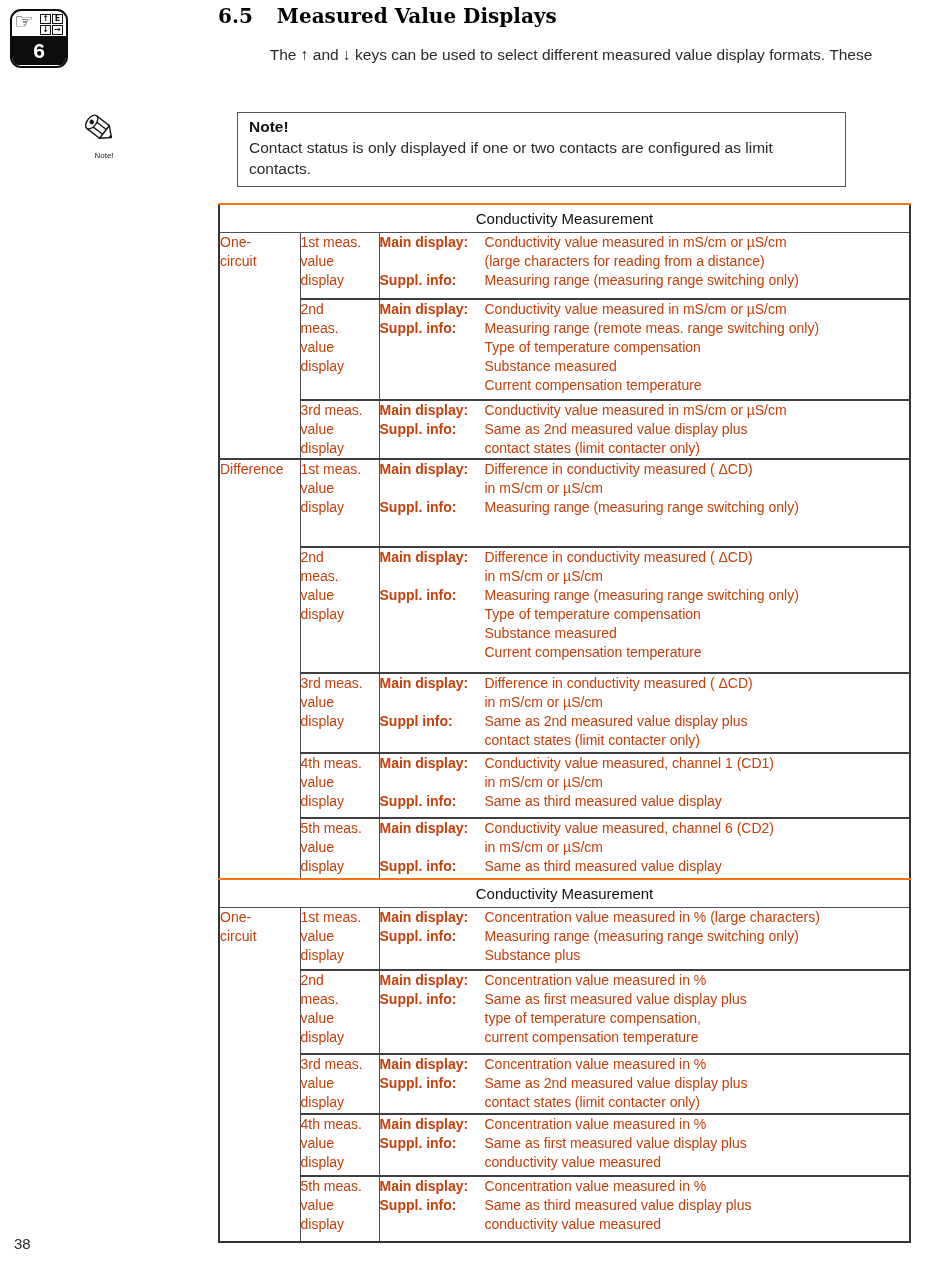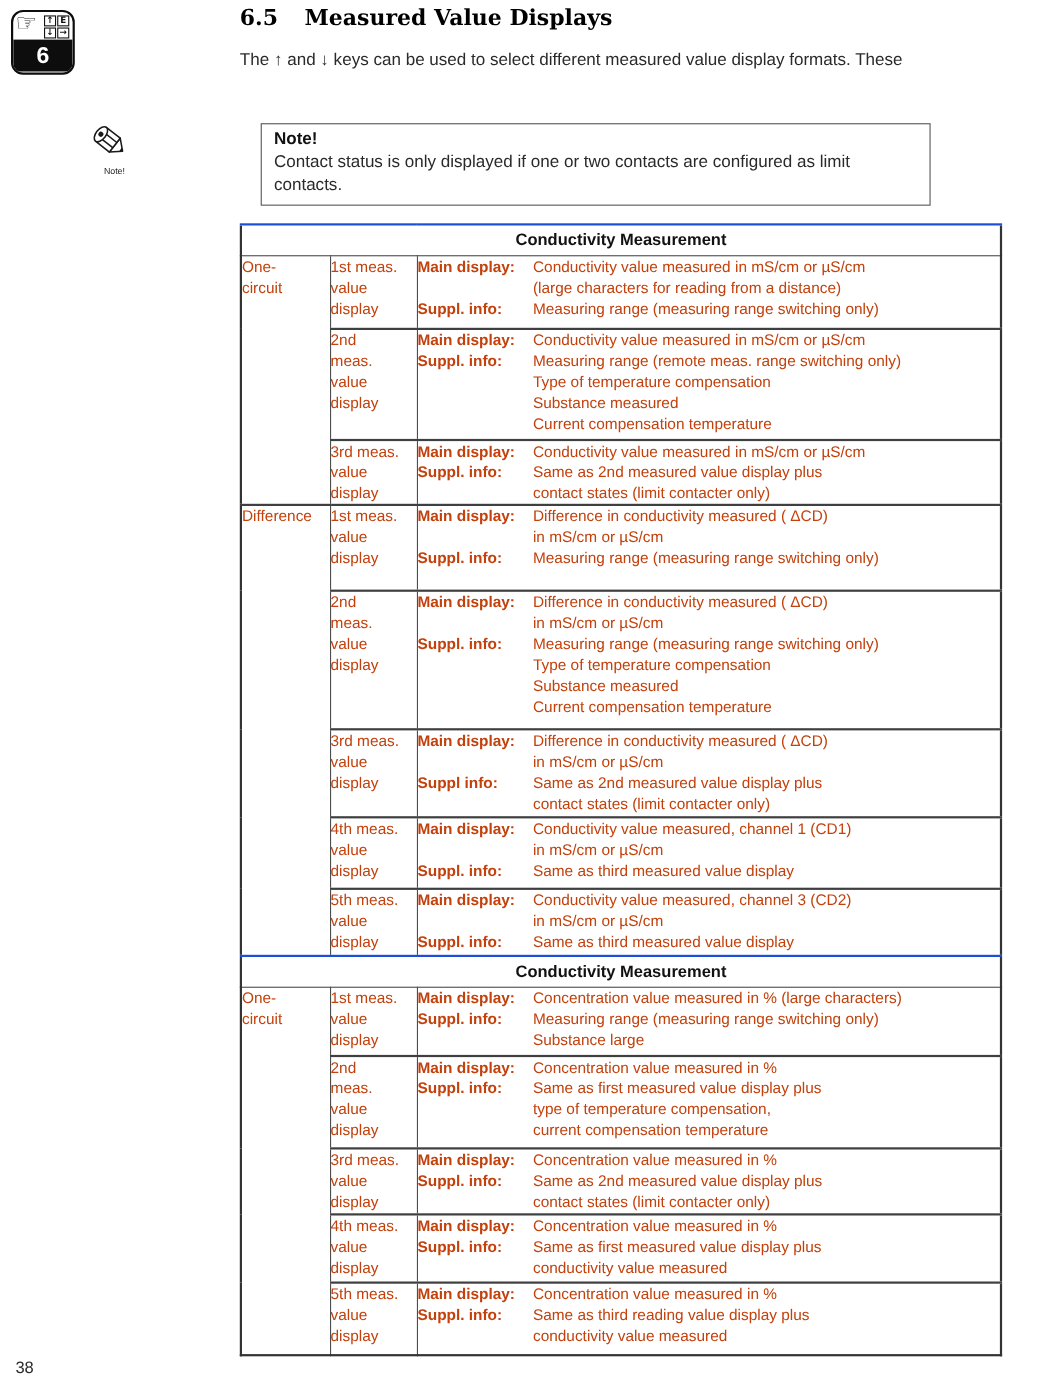--- a/index.html
+++ b/index.html
@@ -31,43 +31,43 @@
   
   .pencil { position:absolute; left:81px; top:114px; }
   .pencil-caption { position:absolute; left:82px; top:151px; width:44px; text-align:center; font-size:8px; color:#222; }
 
   
   .heading {
     position:absolute; left:218px; top:4px;
     font-family:"DejaVu Serif","Liberation Serif",serif; font-weight:bold;
     font-size:20px; display:flex; gap:24px; color:#000000;
   }
-  .intro { position:absolute; left:218px; top:44px; width:706px; font-size:15.5px; line-height:21px; color:#2a2a2a; }
+  .intro { position:absolute; left:218px; top:44px; width:706px; font-size:15.5px; line-height:21px; color:#2a2a2a;text-align:center; }
 
   
   .note-box {
     position:absolute; left:237px; top:112px; width:609px; box-sizing:border-box;
     border:1.5px solid #555; padding:3px 10px 7px 11px;
     font-size:15.5px; line-height:21px; color:#2a2a2a;
   }
   .note-box-title { font-weight:bold; color:#111; }
 
   
   table.mv {
     position:absolute; left:218px; top:203px; width:691px;
     border-collapse:collapse; table-layout:fixed;
     border:2px solid #333;
   }
   table.mv td {
     border:1px solid #4d4d4d; vertical-align:top; padding:0;
     font-size:14px; line-height:19px; color:#c2410c;
   }
   tr.section-header-row td {
-    border-top:2px solid #1d4ed8; text-align:center; vertical-align:middle;
-    font-weight:bold; font-size:15px; height:27px; color:#111;
+    border-top:2px solid #f97316; text-align:center; vertical-align:middle;
+    font-weight:normal; font-size:15px; height:27px; color:#111;
   }
   tr.row-thick td { border-top:2px solid #3f3f3f; }
   tr.row-thin td  { border-top:1px solid #4d4d4d; }
   td.group-cell { vertical-align:middle; padding-left:7px; }
   td.label-cell { padding:5px 2px 0 8px; }
   td.content-cell { padding:5px 0 0 10px; }
   .cl { display:flex; }
   .cl-label { flex:0 0 105px;font-weight:bold; }
   .cl-text { flex:1; white-space:nowrap; }
 
@@ -200,21 +200,21 @@
             <div class="cl">
               <span class="cl-label">Suppl. info:</span>
               <span class="cl-text">Same as 2nd measured value display plus</span>
             </div>
             <div class="cl">
               <span class="cl-label"></span>
               <span class="cl-text">contact states (limit contacter only)</span>
             </div>
           </td>
         </tr>
-        <tr class="row-thick" style="height: 78px;">
+        <tr class="row-thick" style="height: 88px;">
           <td class="group-cell" rowspan="5">
             <div>Difference</div>
           </td>
           <td class="label-cell">
             <div>1st meas.</div>
             <div>value</div>
             <div>display</div>
           </td>
           <td class="content-cell">
             <div class="cl">
@@ -313,21 +313,21 @@
         </tr>
         <tr class="row-thick" style="height: 61px;">
           <td class="label-cell">
             <div>5th meas.</div>
             <div>value</div>
             <div>display</div>
           </td>
           <td class="content-cell">
             <div class="cl">
               <span class="cl-label">Main display:</span>
-              <span class="cl-text">Conductivity value measured, channel 3 (CD2)</span>
+              <span class="cl-text">Conductivity value measured, channel 6 (CD2)</span>
             </div>
             <div class="cl">
               <span class="cl-label"></span>
               <span class="cl-text">in mS/cm or µS/cm</span>
             </div>
             <div class="cl">
               <span class="cl-label">Suppl. info:</span>
               <span class="cl-text">Same as third measured value display</span>
             </div>
           </td>
@@ -349,21 +349,21 @@
             <div class="cl">
               <span class="cl-label">Main display:</span>
               <span class="cl-text">Concentration value measured in % (large characters)</span>
             </div>
             <div class="cl">
               <span class="cl-label">Suppl. info:</span>
               <span class="cl-text">Measuring range (measuring range switching only)</span>
             </div>
             <div class="cl">
               <span class="cl-label"></span>
-              <span class="cl-text">Substance large</span>
+              <span class="cl-text">Substance plus</span>
             </div>
           </td>
         </tr>
         <tr class="row-thick" style="height: 84px;">
           <td class="label-cell">
             <div>2nd</div>
             <div>meas.</div>
             <div>value</div>
             <div>display</div>
           </td>
@@ -434,21 +434,21 @@
             <div>value</div>
             <div>display</div>
           </td>
           <td class="content-cell">
             <div class="cl">
               <span class="cl-label">Main display:</span>
               <span class="cl-text">Concentration value measured in %</span>
             </div>
             <div class="cl">
               <span class="cl-label">Suppl. info:</span>
-              <span class="cl-text">Same as third reading value display plus</span>
+              <span class="cl-text">Same as third measured value display plus</span>
             </div>
             <div class="cl">
               <span class="cl-label"></span>
               <span class="cl-text">conductivity value measured</span>
             </div>
           </td>
         </tr>
       </tbody>
   </table>
 

